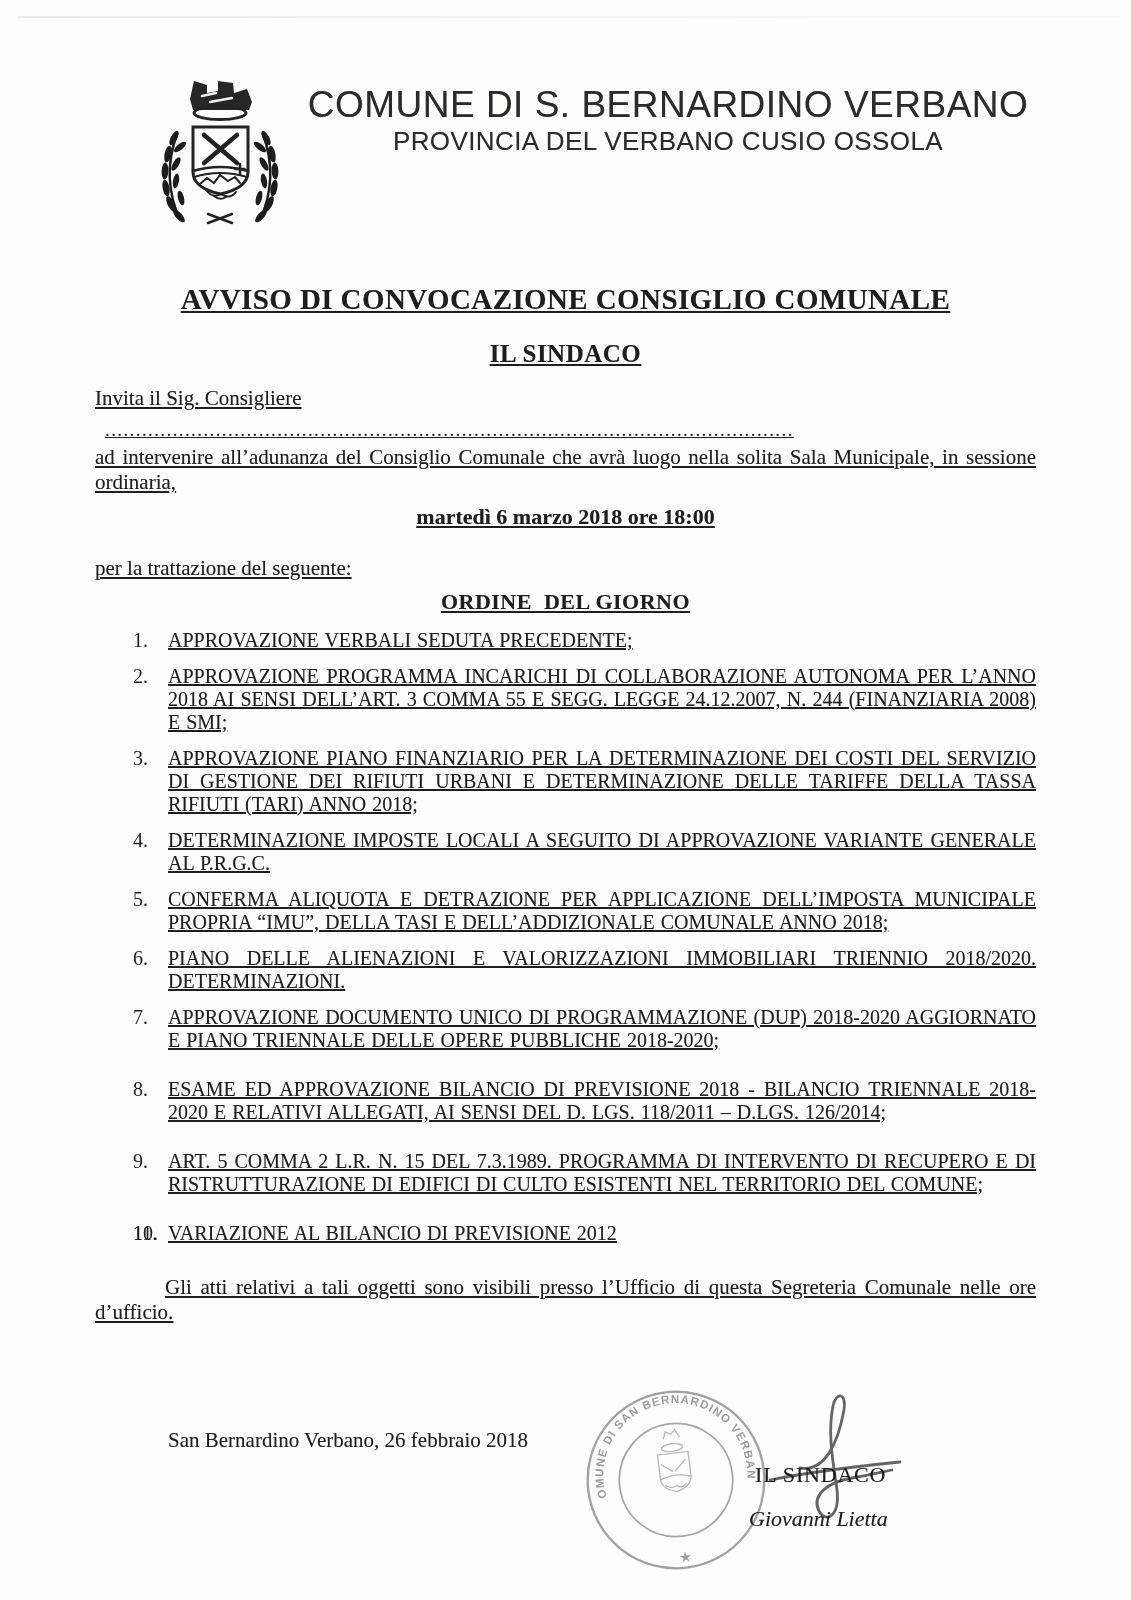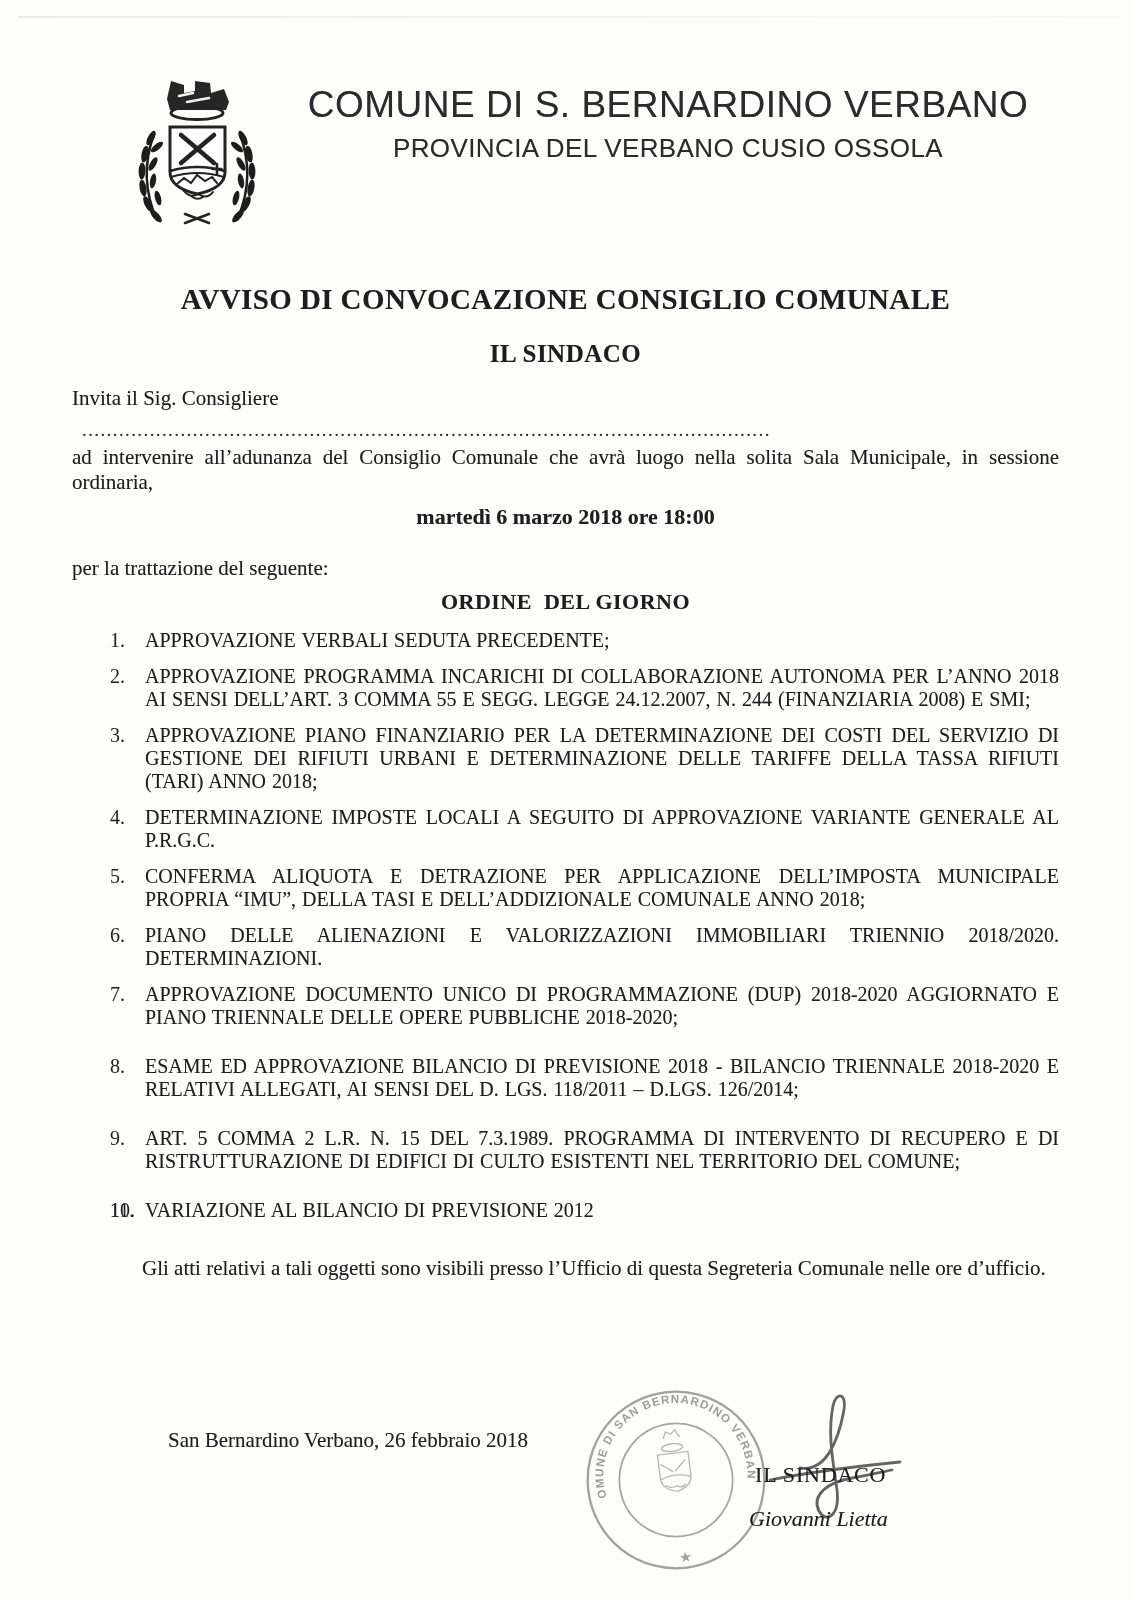--- a/index.html
+++ b/index.html
@@ -9,49 +9,49 @@
     background:#fdfdfc;
     font-family:"Liberation Serif",serif;
     color:#1e1e20;
     overflow:hidden;
   }
   .scan-line{
     position:absolute;top:16px;left:18px;right:12px;height:2px;
     background:linear-gradient(to right,#e6e6e3,#f1f1ee 60%,#f7f7f5);
     opacity:.8;
   }
-  .content{padding:0 72px;}
+  .content{padding:0 95px;text-decoration:underline;}
   
   .header{position:relative;height:165px;margin-top:72px;}
   .logo{position:absolute;left:55px;top:0;width:140px;height:158px;}
   .header-text{
     position:absolute;left:205px;right:0;top:12px;text-align:center;
     font-family:"Liberation Sans",sans-serif;color:#2b2b2d;
   }
   .municipality{font-size:37px;letter-spacing:.5px;white-space:nowrap;}
-  .province{font-size:26px;letter-spacing:.4px;margin-top:7px;white-space:nowrap;}
+  .province{font-size:26px;letter-spacing:.4px;margin-top:0;white-space:nowrap;}
   
   .doc-title{margin-top:46px;text-align:center;font-weight:bold;font-size:29px;letter-spacing:.4px;}
   .issuer{margin-top:24px;text-align:center;font-weight:bold;font-size:25px;letter-spacing:.5px;}
   .invite{margin-top:18px;font-size:21px;}
   .dots{
     margin-top:8px;margin-left:10px;width:786px;overflow:hidden;white-space:nowrap;
     font-size:19px;letter-spacing:1.4px;color:#2a2a2c;
   }
   .intro{margin-top:4px;font-size:21px;line-height:25px;text-align:justify;}
   .session-datetime{margin-top:9px;text-align:center;font-weight:bold;font-size:22px;}
   .agenda-lead{margin-top:26px;font-size:21px;}
   .agenda-heading{margin-top:8px;text-align:center;font-weight:bold;font-size:22px;letter-spacing:.5px;white-space:pre;}
   
   .agenda{list-style:none;margin:14px 0 0 38px;padding:0;font-size:20px;line-height:23px;word-spacing:1px;}
   .agenda li{position:relative;padding-left:35px;text-align:justify;margin-bottom:13px;}
   .agenda li.sp{margin-top:26px;}
   .agenda .num{position:absolute;left:0;top:0;}
   
-  .closing{margin-top:30px;font-size:21px;line-height:32px;text-align:justify;text-indent:70px;}
+  .closing{margin-top:30px;font-size:21px;line-height:25px;text-align:justify;text-indent:70px;}
   
   .footer{position:absolute;left:95px;right:95px;top:1400px;height:200px;}
   .place-date{position:absolute;left:73px;top:28px;font-size:21px;}
   .stamp{position:absolute;left:485px;top:-16px;width:192px;height:192px;transform:rotate(-7deg);opacity:.85;}
   .sig-block{position:absolute;left:660px;top:62px;}
   .sig-role{font-size:22px;letter-spacing:.8px;}
   .sig-name{font-size:22px;font-style:italic;margin-top:18px;margin-left:-6px;}
   .flourish{position:absolute;left:645px;top:-12px;width:200px;height:170px;pointer-events:none;}
   .soft{text-shadow:0 0 .4px rgba(20,20,20,.35);}
 </style>

